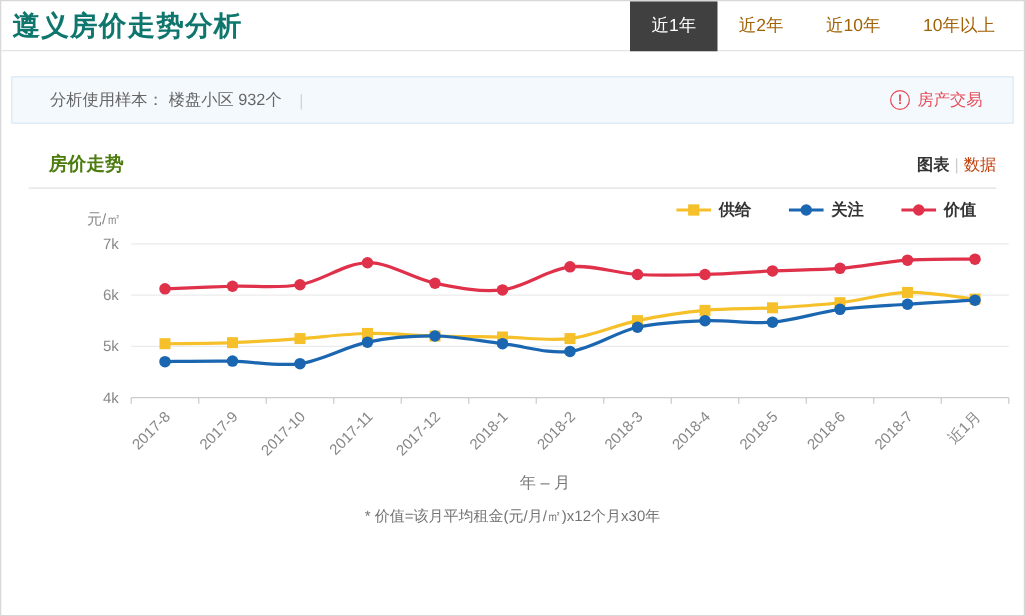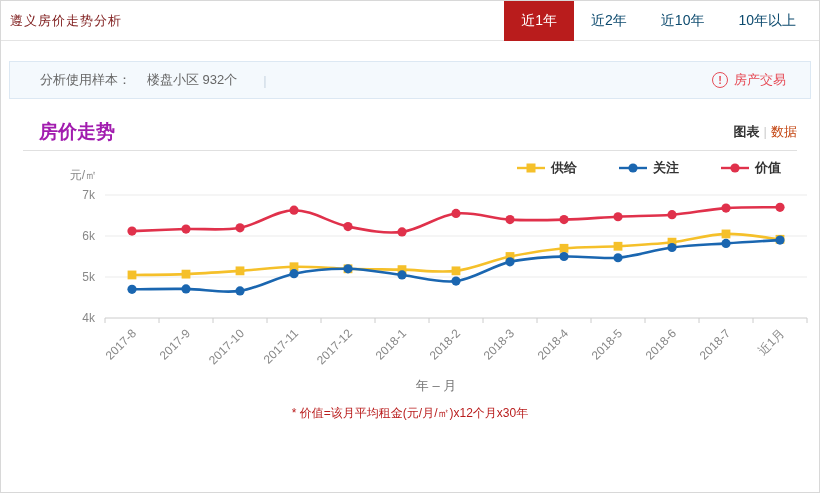--- a/index.html
+++ b/index.html
@@ -4,54 +4,54 @@
 <style>
   * { margin:0; padding:0; box-sizing:border-box; }
   html,body { background:#fff; }
   body { font-family:"Liberation Sans","DejaVu Sans",sans-serif; }
   .page {
     width:820px; height:493px; border:1px solid #d8d8d8; background:#fff;
     overflow:hidden; position:relative;
   }
   
   .hdr { height:40px; border-bottom:1px solid #e4e4e4; display:flex; align-items:center; justify-content:space-between; }
-  .hdr-title { font-size:13px; font-weight:normal; color:#7f1d1d; padding-left:9px; letter-spacing:1px; }
+  .hdr-title { font-size:22px; font-weight:bold; color:#0f766e; padding-left:9px; letter-spacing:1px; }
   .tabs { display:flex; height:40px; align-items:stretch; margin-right:6px; }
-  .tab { font-size:14px; color:#0c4a6e; padding:0 17px; display:flex; align-items:center; cursor:pointer; }
-  .tab.active { background:#b91c1c; color:#fff; }
+  .tab { font-size:14px; color:#a16207; padding:0 17px; display:flex; align-items:center; cursor:pointer; }
+  .tab.active { background:#404040; color:#fff; }
   
   .info-bar {
     margin:20px 8px 0 8px; height:38px; background:#f4f9fd; border:1px solid #dce8f3;
     display:flex; align-items:center; justify-content:space-between; font-size:13px; color:#666;
   }
-  .info-left { padding-left:30px; display:flex; align-items:center; gap:16px; }
+  .info-left { padding-left:30px; display:flex; align-items:center; gap:4px; }
   .info-sep { color:#c9d6e2; padding:0 10px; }
   .info-right { padding-right:24px; display:flex; align-items:center; gap:6px; color:#e64c57; cursor:pointer; }
   .warn-ic { width:16px; height:16px; border:1.6px solid #e64c57; border-radius:50%; display:flex; align-items:center; justify-content:center;
              font-size:11px; font-weight:bold; color:#e64c57; line-height:1; }
   
   .section { margin:17px 8px 0 8px; display:flex; align-items:center; }
   .minus-ic { width:19px; height:19px; margin-left:6px; cursor:pointer; flex:none; }
   .section-title { font-size:17px; font-weight:bold; color:#333; margin-left:13px; letter-spacing:1px; }
   .avg { margin-left:120px; font-size:13px; color:#999; }
   .avg b { font-weight:normal; color:#999; }
   
   .card { margin:14px 8px 0 8px; padding:0 14px; }
   .card-hd { height:38px; display:flex; align-items:center; justify-content:space-between; border-bottom:1px solid #e0e0e0; }
-  .card-title { font-size:19px; font-weight:bold; color:#a21caf; padding-left:16px; }
+  .card-title { font-size:15px; font-weight:bold; color:#4d7c0f; padding-left:16px; }
   .view-switch { font-size:13px; color:#999; display:flex; align-items:center; gap:4px;text-align:center; }
   .view-switch .on { color:#333; font-weight:bold; cursor:pointer; }
   .view-switch .off { color:#c2410c; cursor:pointer; }
   .view-switch .vsep { color:#ccc; }
   
   .chart-wrap { position:relative; height:252px; margin-top:2px; }
-  .legend { position:absolute; top:6px; right:16px; display:flex; gap:42px; z-index:2; }
+  .legend { position:absolute; top:6px; right:16px; display:flex; gap:30px; z-index:2; }
   .legend-item { display:flex; align-items:center; gap:6px; cursor:pointer; font-size:13px; color:#333; font-weight:bold; }
   .chart-svg { position:absolute; left:0; top:12px; }
-  .footnote { text-align:center; font-size:12px; color:#b91c1c; margin-top:0px; }
+  .footnote { text-align:center; font-size:12px; color:#737373; margin-top:0px; }
 </style>
 </head>
 <body>
 
 <div class="page">
 
   <div class="hdr">
     <div class="hdr-title">遵义房价走势分析</div>
     <div class="tabs">
         <div class="tab active">近1年</div>

